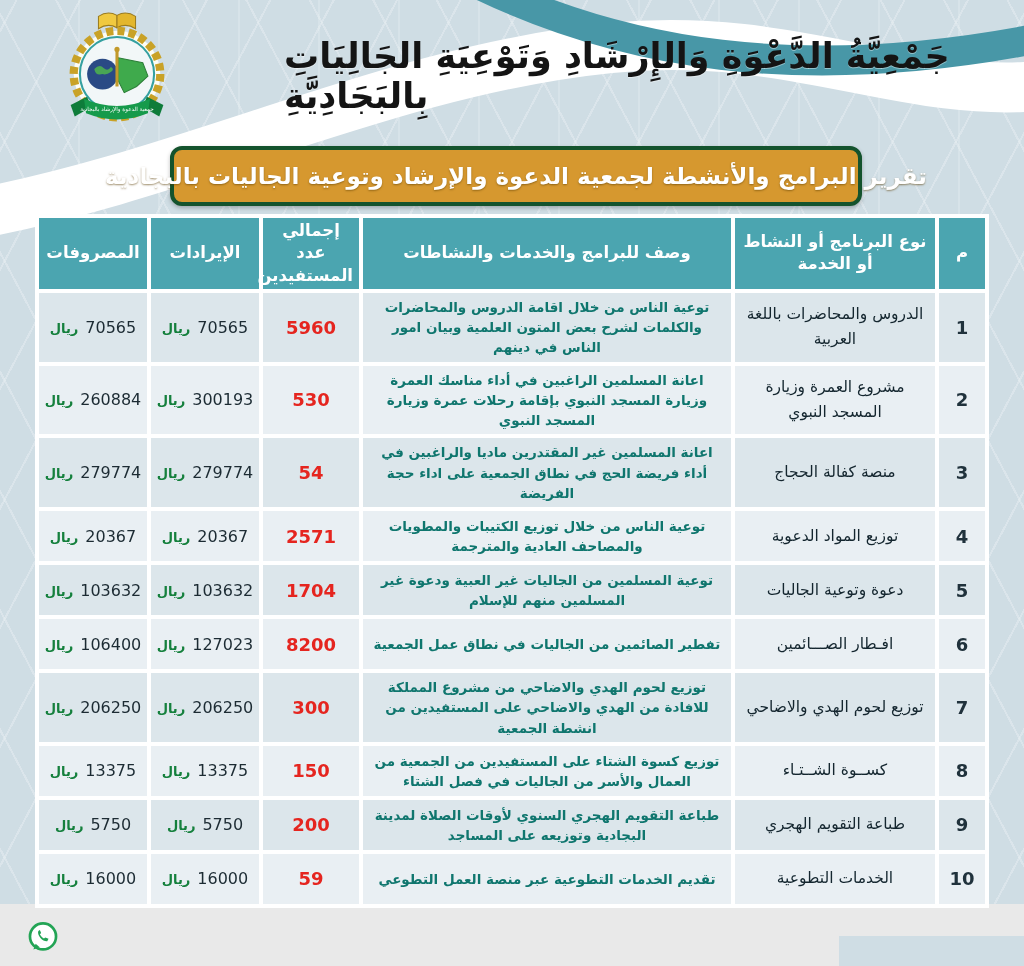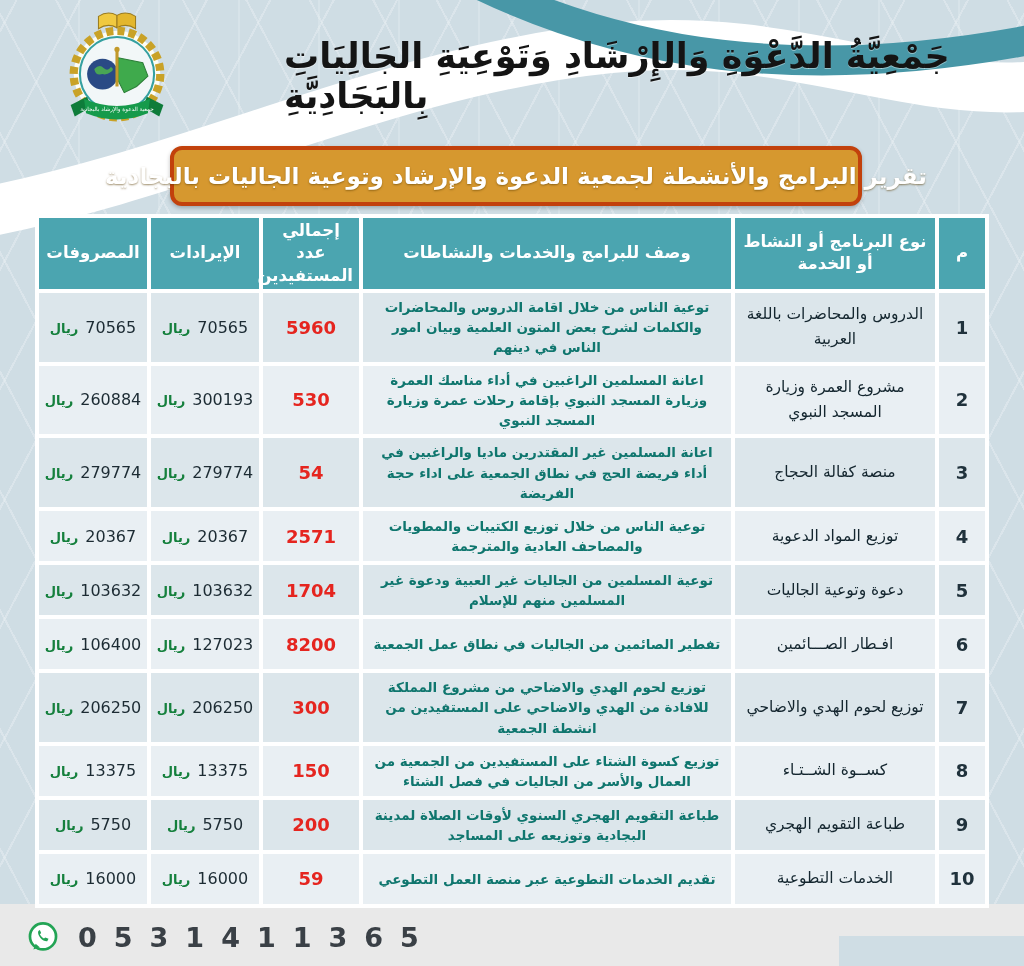--- a/index.html
+++ b/index.html
@@ -32,21 +32,21 @@
   
   .calligraphy{
     position:absolute;top:36px;right:10px;width:730px;
     direction:rtl;text-align:left;
     font-size:35px;font-weight:bold;color:#141414;letter-spacing:.5px;
     text-shadow:0 1px 0 rgba(255,255,255,.4);
   }
   
   .banner{
     position:absolute;top:146px;left:170px;width:684px;height:52px;
-    background:#d6982f;border:4px solid #c2410c;border-radius:12px;
+    background:#d6982f;border:4px solid #14532d;border-radius:12px;
     display:flex;align-items:center;justify-content:center;
     box-shadow:0 2px 4px rgba(0,0,0,.25);
   }
   .banner span{
     direction:rtl;color:#fff;font-size:23px;font-weight:bold;
     text-shadow:0 1px 2px rgba(90,60,0,.55);white-space:nowrap;
   }
   
   .report-table{
     position:absolute;top:214px;left:35px;width:954px;height:692px;
@@ -318,14 +318,13 @@
   </tr>
     </tbody>
 </table>
 
 <div class="contact">
   <svg width="34" height="34" viewBox="0 0 24 24">
     <circle cx="12" cy="11.6" r="9.2" fill="#ffffff" stroke="#23a455" stroke-width="1.9"></circle>
     <path d="M5.2 20.9 l1.6 -4.2 2.9 2.6 z" fill="#23a455"></path>
     <path d="M8.7 7.8 c-.5 1.2 0 3.2 1.5 4.9 1.5 1.7 3.5 2.6 4.8 2.3 l.9 -1.7 -2.3 -1 -.9 .8 c-1.2 -.6 -2.3 -1.7 -2.9 -3 l.9 -.9 -.9 -2.2 z" fill="#23a455"></path>
   </svg>
-  <span class="phone">0531411365</span>
 </div>
 
 </body></html>

